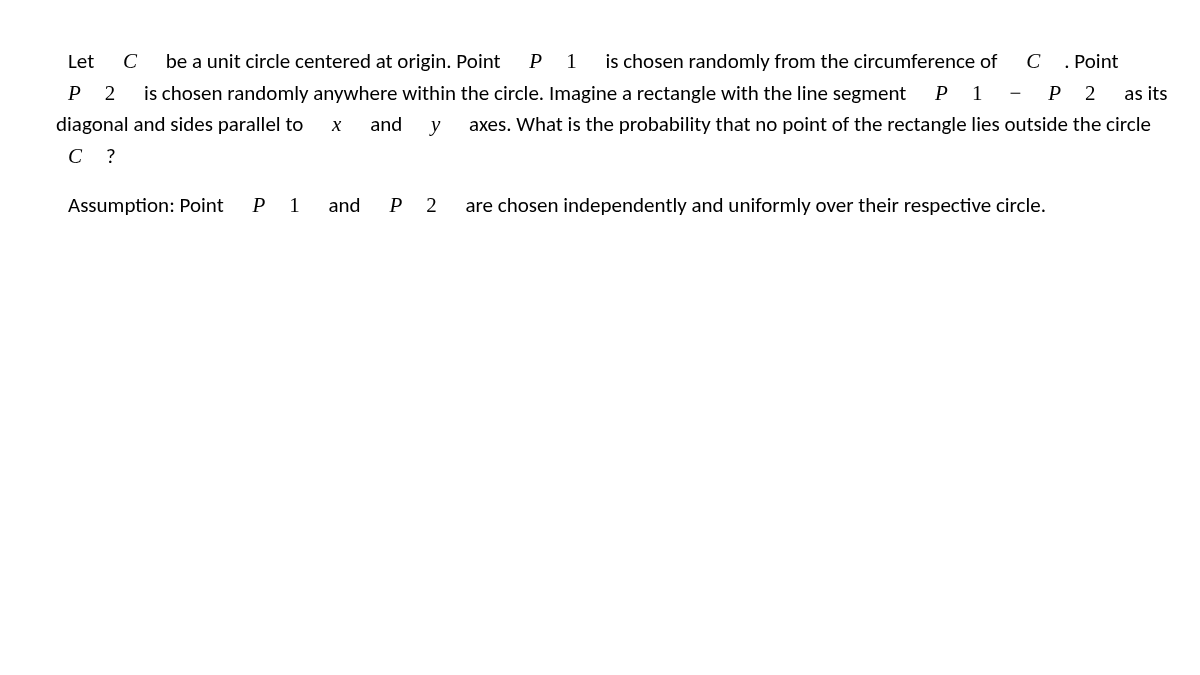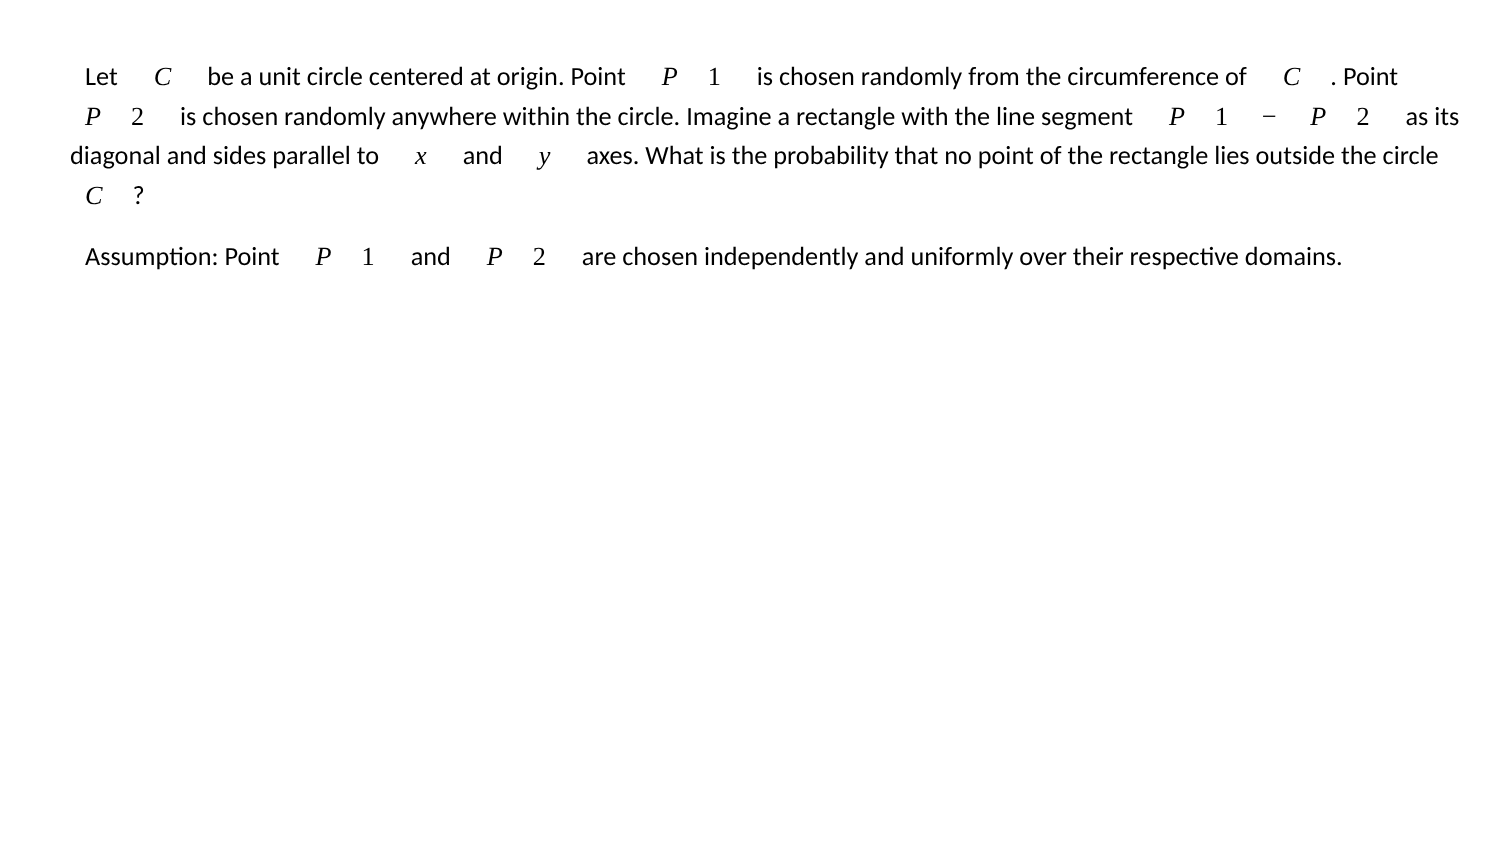--- a/index.html
+++ b/index.html
@@ -19,14 +19,14 @@
     .math-op { font-family: 'Cambria Math', 'Times New Roman', serif; font-style: normal; padding: 0 3px; }
   </style>
 </head>
 <body>
 
 <div class="paragraph">
   <span>Let </span><span class="math-var">C</span><span> be a unit circle centered at origin. Point </span><span class="math-var">P</span><span class="math-num">1</span><span> is chosen randomly from the circumference of </span><span class="math-var">C</span><span>.  Point </span><span class="math-var">P</span><span class="math-num">2</span><span> is chosen randomly anywhere within the circle. Imagine a rectangle with the line segment </span><span class="math-var">P</span><span class="math-num">1</span><span class="math-op">−</span><span class="math-var">P</span><span class="math-num">2</span><span> as its diagonal and sides parallel to </span><span class="math-var">x</span><span> and </span><span class="math-var">y</span><span> axes. What is the probability that no point of the rectangle lies outside the circle </span><span class="math-var">C</span><span>?</span>
 </div>
 
 <div class="paragraph">
-  <span>Assumption: Point </span><span class="math-var">P</span><span class="math-num">1</span><span> and </span><span class="math-var">P</span><span class="math-num">2</span><span> are chosen independently and uniformly over their respective domains.</span>
+  <span>Assumption: Point </span><span class="math-var">P</span><span class="math-num">1</span><span> and </span><span class="math-var">P</span><span class="math-num">2</span><span> are chosen independently and uniformly over their respective circle.</span>
 </div>
 
 </body></html>

